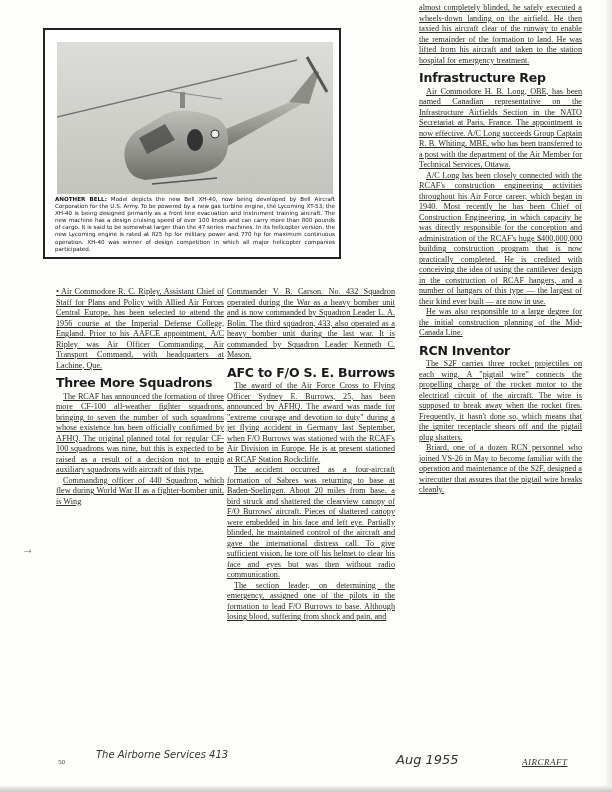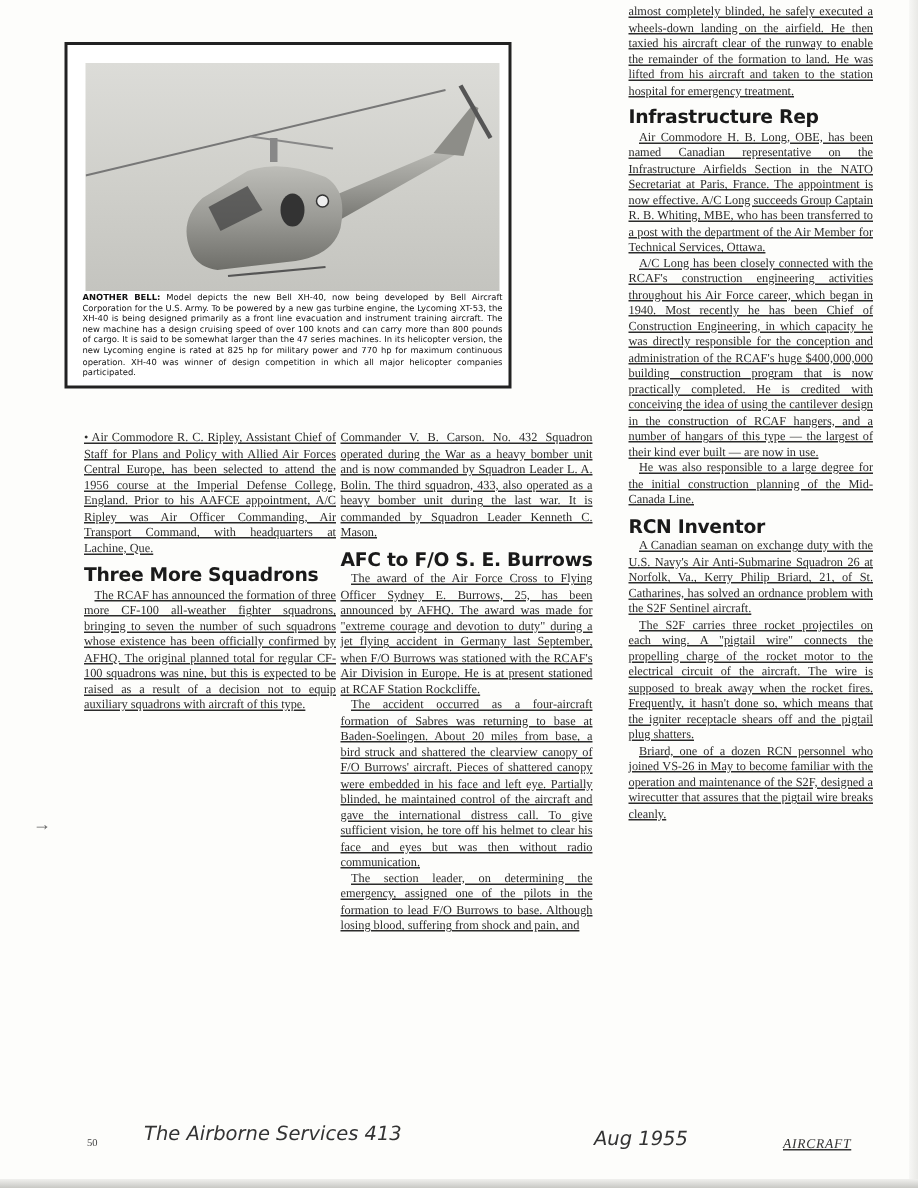--- a/index.html
+++ b/index.html
@@ -14,21 +14,21 @@
   .col { position:absolute; font-size:8.2px; line-height:10.5px; text-align:justify; color:#2b2b2b; }
   .col p { margin:0; text-indent:7px;text-decoration:underline; }
   .col p.noindent { text-indent:0; }
   .col h2 { font-family:"DejaVu Sans", sans-serif; font-size:12.5px; font-weight:bold; margin:7px 0 3px 0; color:#1a1a1a; letter-spacing:-0.2px; }
   #col1 { left:56px; top:287px; width:168px; }
   #col2 { left:227px; top:287px; width:168px; }
   #col3 { left:419px; top:3px; width:163px; }
   .footer-num { position:absolute; left:58px; top:758px; font-size:7px; color:#444; }
   .footer-mag { position:absolute; left:522px; top:757px; font-size:9px; font-style:italic; color:#333; letter-spacing:0.5px;text-decoration:underline; }
   .handwriting { position:absolute; font-family:"DejaVu Sans", sans-serif; font-weight:lighter; color:#333; font-style:italic; }
-  #hw1 { left:96px; top:749px; font-size:13px;text-align:center; }
+  #hw1 { left:96px; top:749px; font-size:10px;text-align:center; }
   #hw2 { left:365px; top:752px; font-size:13px;margin-left:31px; }
   .margin-mark { position:absolute; left:22px; top:542px; font-size:12px; color:#666; }
 </style>
 </head>
 <body>
 
 <div class="page-edge"></div>
 <div class="bottom-edge"></div>
 
 <div class="figure">
@@ -57,38 +57,38 @@
   <div class="caption">
     <b>ANOTHER BELL:</b>
     <span>Model depicts the new Bell XH-40, now being developed by Bell Aircraft Corporation for the U.S. Army. To be powered by a new gas turbine engine, the Lycoming XT-53, the XH-40 is being designed primarily as a front line evacuation and instrument training aircraft. The new machine has a design cruising speed of over 100 knots and can carry more than 800 pounds of cargo. It is said to be somewhat larger than the 47 series machines. In its helicopter version, the new Lycoming engine is rated at 825 hp for military power and 770 hp for maximum continuous operation. XH-40 was winner of design competition in which all major helicopter companies participated.</span>
   </div>
 </div>
 
 <div class="col" id="col1">
   <p class="noindent">• Air Commodore R. C. Ripley, Assistant Chief of Staff for Plans and Policy with Allied Air Forces Central Europe, has been selected to attend the 1956 course at the Imperial Defense College, England. Prior to his AAFCE appointment, A/C Ripley was Air Officer Commanding, Air Transport Command, with headquarters at Lachine, Que.</p>
   <h2>Three More Squadrons</h2>
   <p>The RCAF has announced the formation of three more CF-100 all-weather fighter squadrons, bringing to seven the number of such squadrons whose existence has been officially confirmed by AFHQ. The original planned total for regular CF-100 squadrons was nine, but this is expected to be raised as a result of a decision not to equip auxiliary squadrons with aircraft of this type.</p>
+  <p>Commanding officer of 440 Squadron, which flew during World War II as a fighter-bomber unit, is Wing</p>
 </div>
 
 <div class="col" id="col2">
   <p class="noindent">Commander V. B. Carson. No. 432 Squadron operated during the War as a heavy bomber unit and is now commanded by Squadron Leader L. A. Bolin. The third squadron, 433, also operated as a heavy bomber unit during the last war. It is commanded by Squadron Leader Kenneth C. Mason.</p>
   <h2>AFC to F/O S. E. Burrows</h2>
   <p>The award of the Air Force Cross to Flying Officer Sydney E. Burrows, 25, has been announced by AFHQ. The award was made for "extreme courage and devotion to duty" during a jet flying accident in Germany last September, when F/O Burrows was stationed with the RCAF's Air Division in Europe. He is at present stationed at RCAF Station Rockcliffe.</p>
   <p>The accident occurred as a four-aircraft formation of Sabres was returning to base at Baden-Soelingen. About 20 miles from base, a bird struck and shattered the clearview canopy of F/O Burrows' aircraft. Pieces of shattered canopy were embedded in his face and left eye. Partially blinded, he maintained control of the aircraft and gave the international distress call. To give sufficient vision, he tore off his helmet to clear his face and eyes but was then without radio communication.</p>
   <p>The section leader, on determining the emergency, assigned one of the pilots in the formation to lead F/O Burrows to base. Although losing blood, suffering from shock and pain, and</p>
 </div>
 
 <div class="col" id="col3">
   <p class="noindent">almost completely blinded, he safely executed a wheels-down landing on the airfield. He then taxied his aircraft clear of the runway to enable the remainder of the formation to land. He was lifted from his aircraft and taken to the station hospital for emergency treatment.</p>
   <h2>Infrastructure Rep</h2>
   <p>Air Commodore H. B. Long, OBE, has been named Canadian representative on the Infrastructure Airfields Section in the NATO Secretariat at Paris, France. The appointment is now effective. A/C Long succeeds Group Captain R. B. Whiting, MBE, who has been transferred to a post with the department of the Air Member for Technical Services, Ottawa.</p>
   <p>A/C Long has been closely connected with the RCAF's construction engineering activities throughout his Air Force career, which began in 1940. Most recently he has been Chief of Construction Engineering, in which capacity he was directly responsible for the conception and administration of the RCAF's huge $400,000,000 building construction program that is now practically completed. He is credited with conceiving the idea of using the cantilever design in the construction of RCAF hangers, and a number of hangars of this type — the largest of their kind ever built — are now in use.</p>
   <p>He was also responsible to a large degree for the initial construction planning of the Mid-Canada Line.</p>
   <h2>RCN Inventor</h2>
-  <p>A Canadian seaman on exchange duty with the U.S. Navy's Air Anti-Submarine Squadron 26 at Norfolk, Va., Kerry Philip Briard, 21, of St. Catharines, has solved an ordnance problem with the S2F Sentinel aircraft.</p>
   <p>The S2F carries three rocket projectiles on each wing. A "pigtail wire" connects the propelling charge of the rocket motor to the electrical circuit of the aircraft. The wire is supposed to break away when the rocket fires. Frequently, it hasn't done so, which means that the igniter receptacle shears off and the pigtail plug shatters.</p>
   <p>Briard, one of a dozen RCN personnel who joined VS-26 in May to become familiar with the operation and maintenance of the S2F, designed a wirecutter that assures that the pigtail wire breaks cleanly.</p>
 </div>
 
 <div class="margin-mark">→</div>
 
 <div class="footer-num">50</div>
 <div class="handwriting" id="hw1">The Airborne Services 413</div>
 <div class="handwriting" id="hw2">Aug 1955</div>
 <div class="footer-mag">AIRCRAFT</div>

